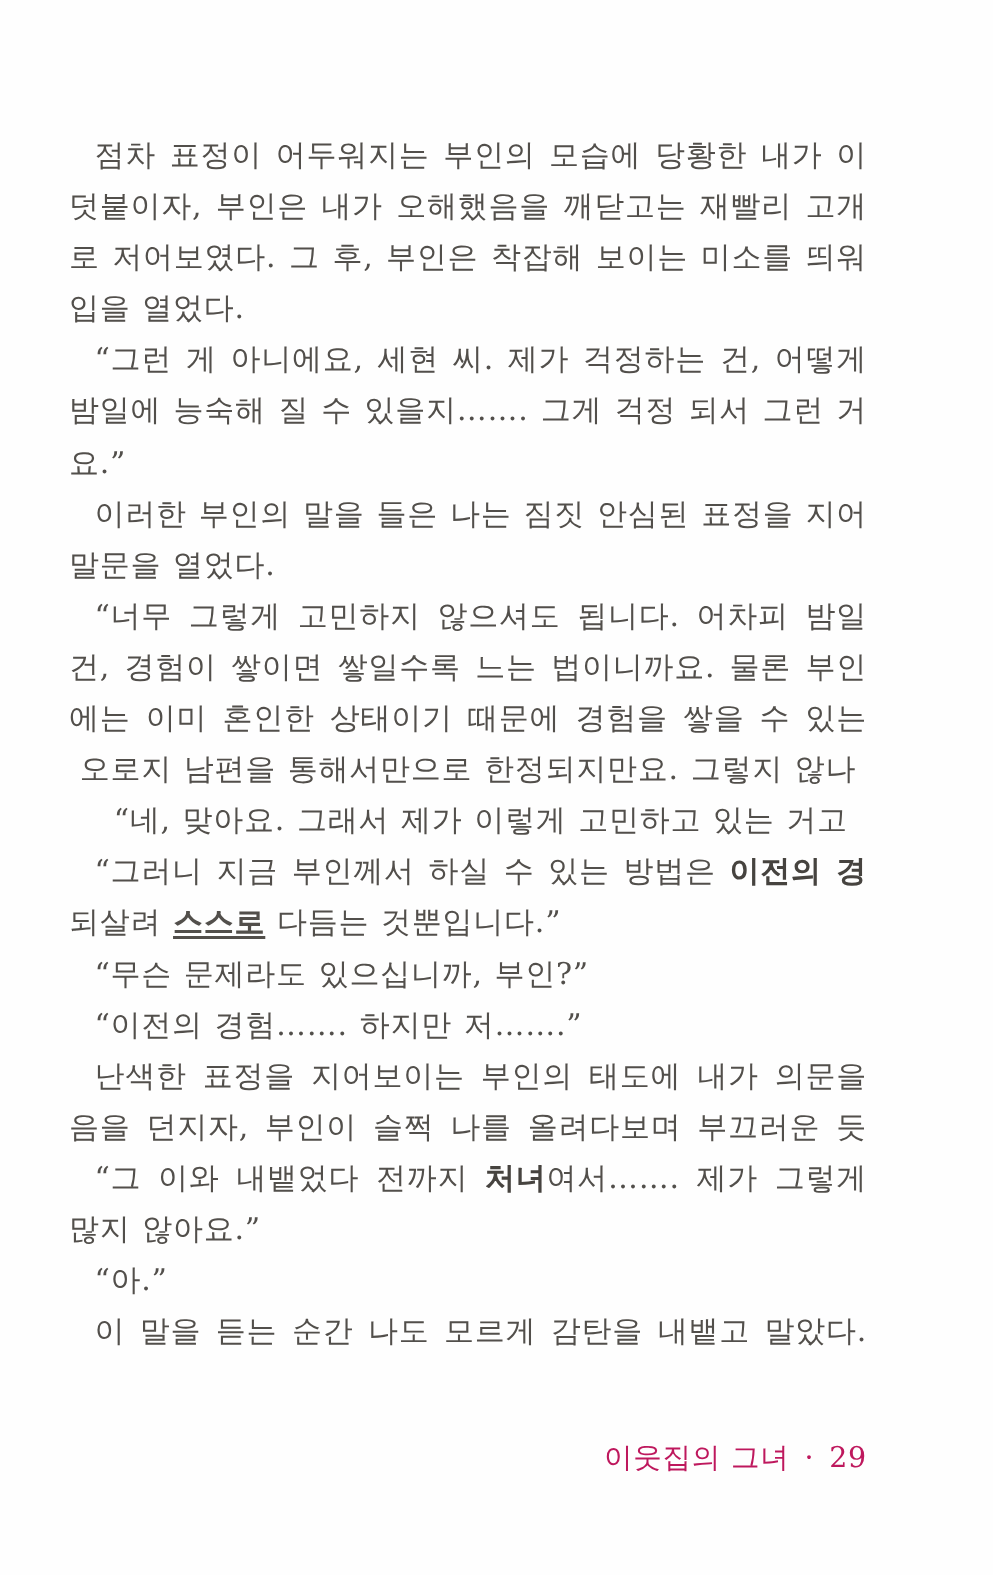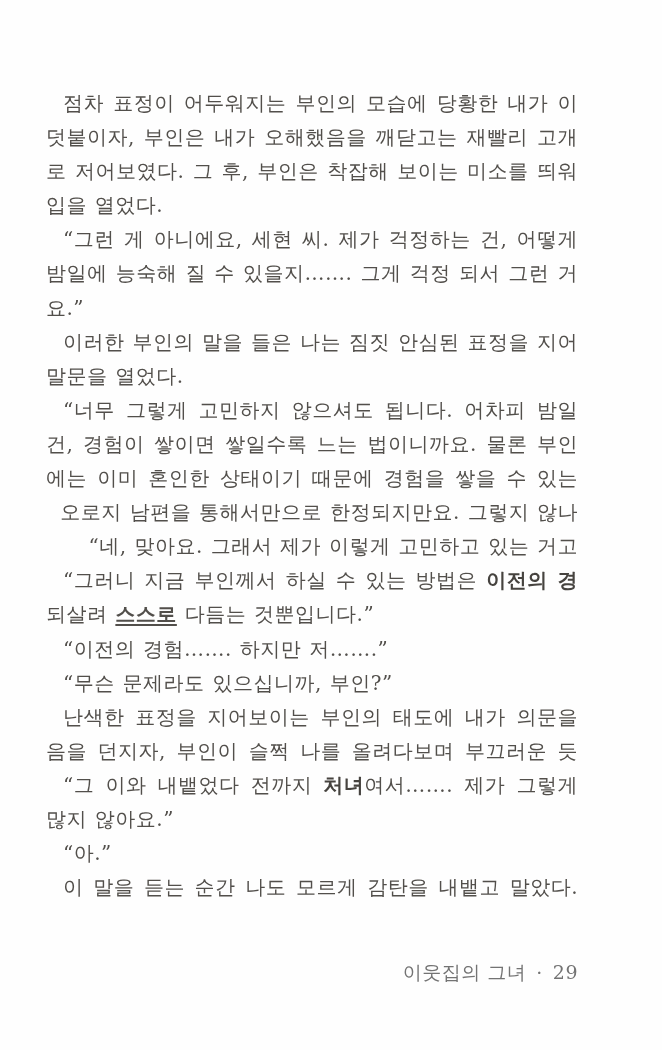--- a/index.html
+++ b/index.html
@@ -30,42 +30,42 @@
     letter-spacing: 0.5px;
   }
   .line {
     height: 34.1px;
     overflow: hidden;
     text-align: justify;
     text-align-last: justify;
     word-spacing: 1px;
   }
   .line.noj {
-    text-align: right;
+    text-align: center;
     text-align-last: left;
   }
   .line.indent {
     text-indent: 17px;
   }
   .line .bold {
     font-weight: 700;
     color: #46433f;
   }
   .line .ul {
     text-decoration: underline;
     text-underline-offset: 3px;
     font-weight: bold;
   }
   .page-footer {
     position: absolute;
     right: 84px;
     top: 958px;
     font-size: 19px;
     line-height: 28px;
-    color: #737373;
+    color: #be185d;
     letter-spacing: 0.5px;
     text-align: right;
     white-space: nowrap;
   }
   .page-footer .sep {
     display: inline-block;
     margin: 0 10px;
   }
 </style>
 </head>
@@ -84,22 +84,22 @@
       <div class="line noj"><span>요.”</span></div>
       <div class="line indent"><span>이러한 부인의 말을 들은 나는 짐짓 안심된 표정을 지어보이며</span></div>
       <div class="line noj"><span>말문을 열었다.</span></div>
       <div class="line indent"><span>“너무 그렇게 고민하지 않으셔도 됩니다. 어차피 밤일이라는</span></div>
       <div class="line"><span>건, 경험이 쌓이면 쌓일수록 느는 법이니까요. 물론 부인의 경우</span></div>
       <div class="line"><span>에는 이미 혼인한 상태이기 때문에 경험을 쌓을 수 있는 방법이</span></div>
       <div class="line noj"><span>오로지 남편을 통해서만으로 한정되지만요. 그렇지 않나요?”</span></div>
       <div class="line indent noj"><span>“네, 맞아요. 그래서 제가 이렇게 고민하고 있는 거고요.”</span></div>
       <div class="line indent"><span>“그러니 지금 부인께서 하실 수 있는 방법은 </span><span class="bold">이전의 경험</span></div>
       <div class="line noj"><span>되살려 </span><span class="ul">스스로</span><span> 다듬는 것뿐입니다.”</span></div>
+      <div class="line indent noj"><span>“무슨 문제라도 있으십니까, 부인?”</span></div>
       <div class="line indent noj"><span>“이전의 경험……. 하지만 저…….”</span></div>
-      <div class="line indent noj"><span>“무슨 문제라도 있으십니까, 부인?”</span></div>
       <div class="line indent"><span>난색한 표정을 지어보이는 부인의 태도에 내가 의문을 갖고 물</span></div>
       <div class="line"><span>음을 던지자, 부인이 슬쩍 나를 올려다보며 부끄러운 듯이 수줍</span></div>
       <div class="line indent"><span>“그 이와 내뱉었다 전까지 </span><span class="bold">처녀</span><span>여서……. 제가 그렇게 경험이</span></div>
       <div class="line noj"><span>많지 않아요.”</span></div>
       <div class="line indent noj"><span>“아.”</span></div>
       <div class="line indent"><span>이 말을 듣는 순간 나도 모르게 감탄을 내뱉고 말았다. 요즘</span></div>
     </div>
 
   <div class="page-footer">
     <span>이웃집의 그녀</span><span class="sep">·</span><span>29</span>

